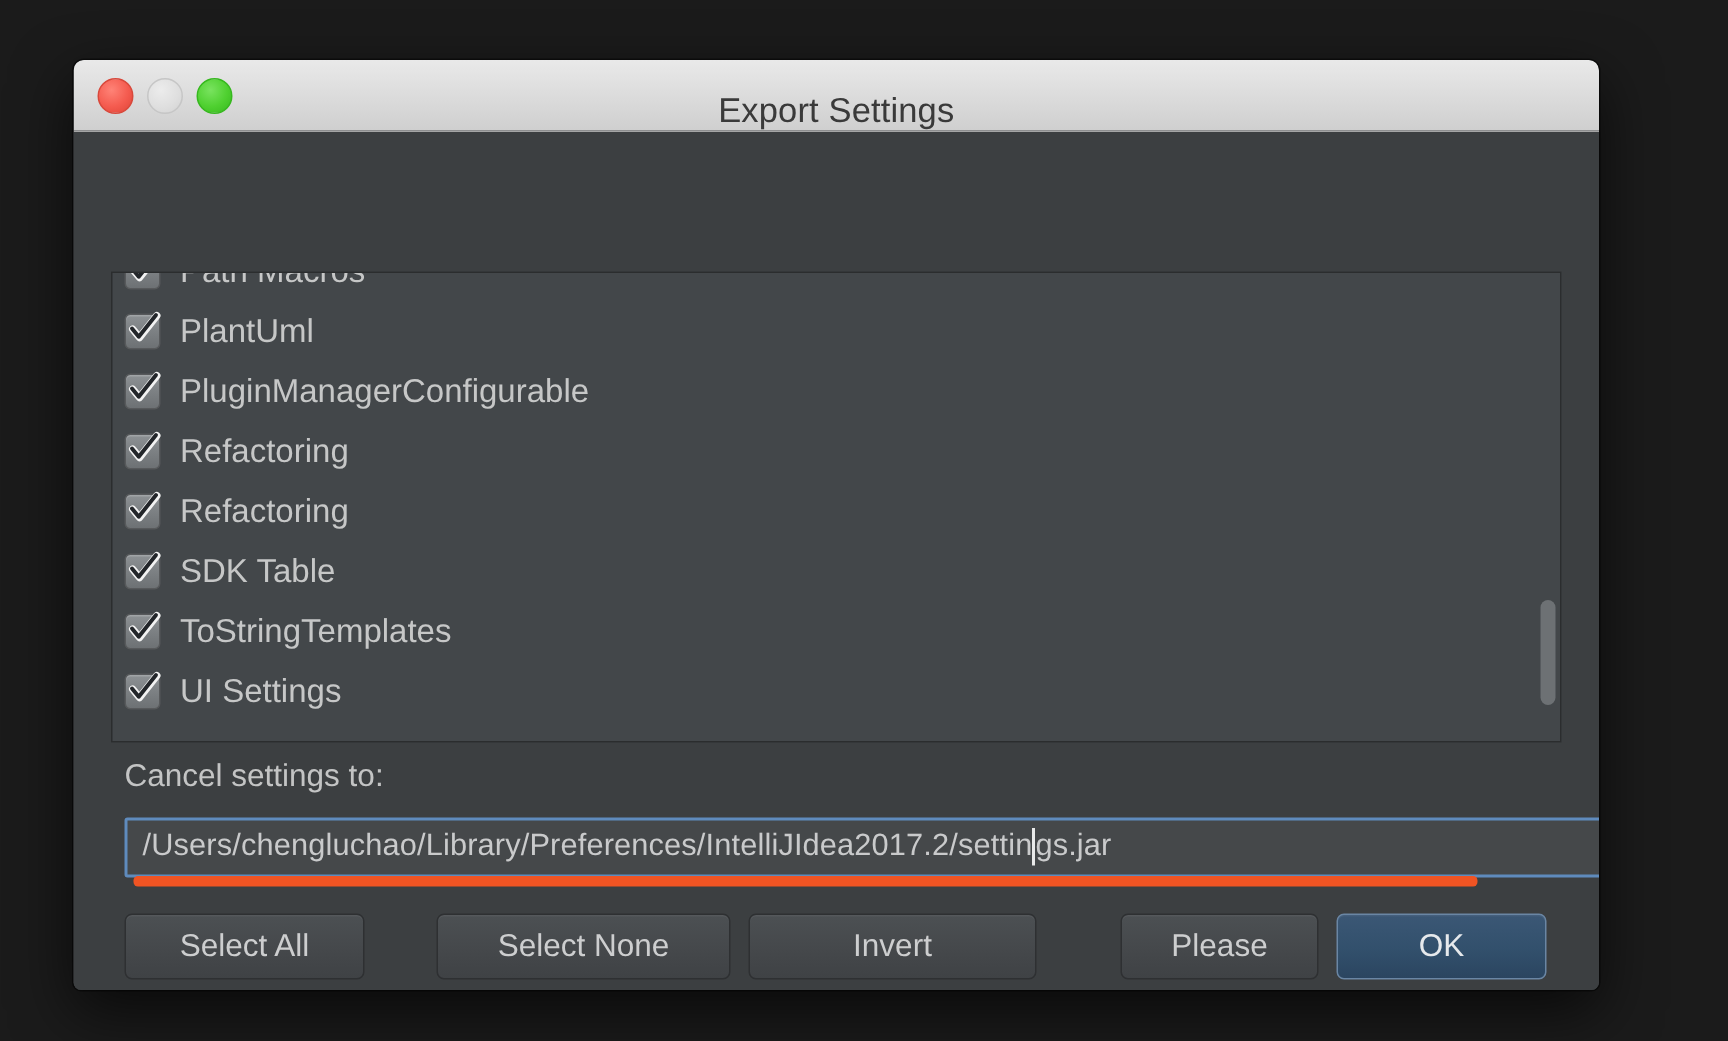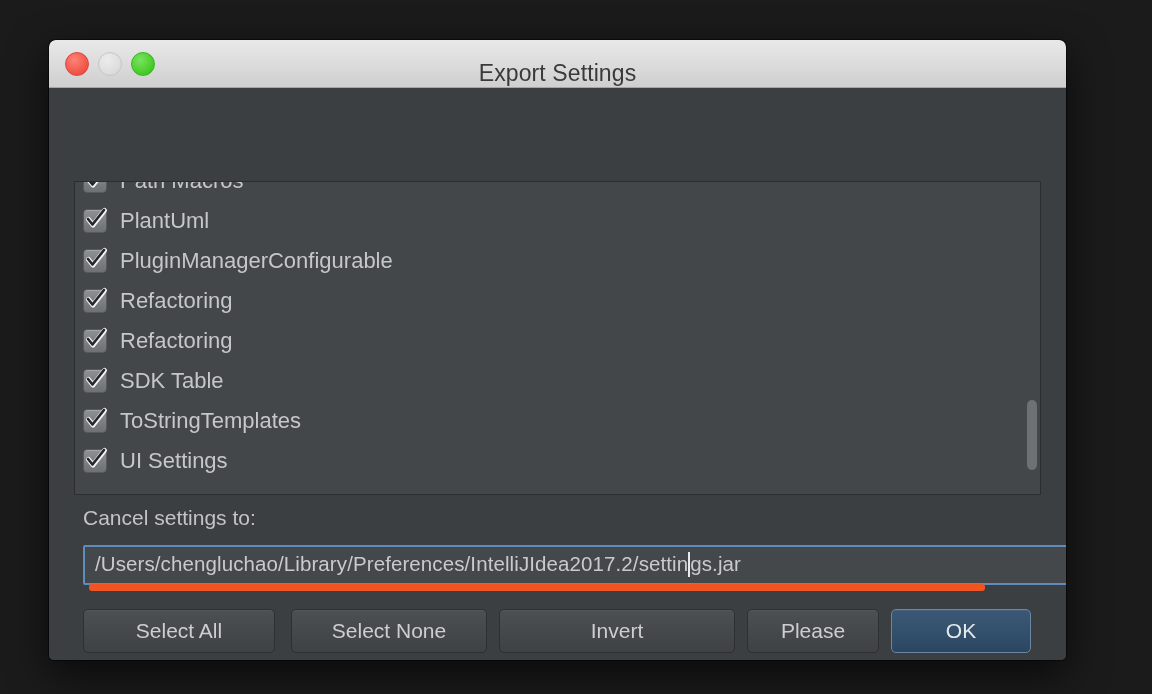--- a/index.html
+++ b/index.html
@@ -290,23 +290,23 @@
     box-shadow: inset 0 1px 0 rgba(255,255,255,0.05);
     user-select: none;
   }
 
   .btn.primary {
     background: linear-gradient(to bottom, #3b5775 0%, #32506c 55%, #2b4560 100%);
     border: 1px solid #6a86a4;
     color: #e6e9ec;
   }
 
-  #btn-select-all  { left: 0px;   width: 192px; }
+  #btn-select-all  { left: 0px;   width: 160px; }
   #btn-select-none { left: 208px; width: 196px; }
-  #btn-invert      { left: 416px; width: 236px; text-align: center; }
+  #btn-invert      { left: 416px; width: 192px; text-align: center; }
   #btn-cancel      { left: 664px; width: 132px; }
   #btn-ok          { left: 808px; width: 140px; }
 </style>
 </head>
 <body>
 
 <div id="desktop">
 
   <div id="dialog">
 

